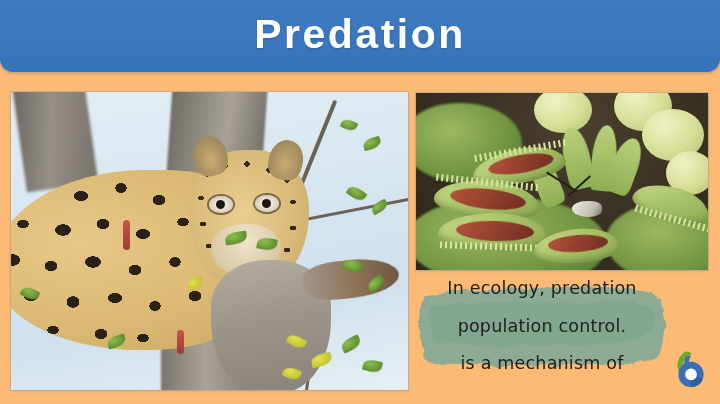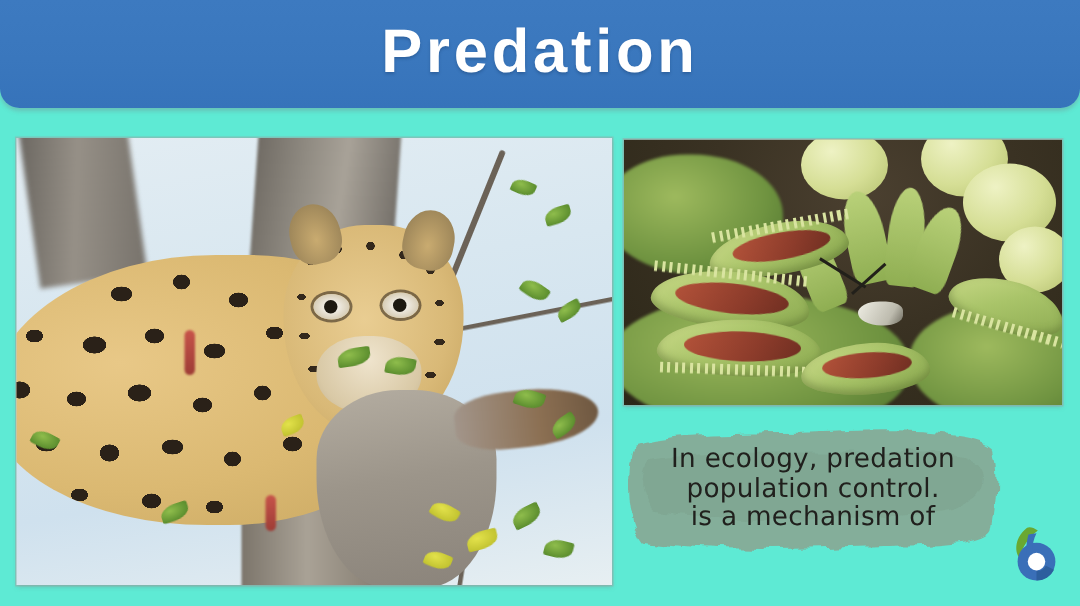--- a/index.html
+++ b/index.html
@@ -5,21 +5,21 @@
   html, body {
     margin: 0;
     padding: 0;
     background: #ffffff;
   }
   #stage {
     position: relative;
     width: 720px;
     height: 404px;
     overflow: hidden;
-    background: #5eead4;
+    background: #fdba74;
     font-family: "Liberation Sans", sans-serif;
   }
 
   
   .banner {
     position: absolute;
     left: 0;
     top: 0;
     width: 720px;
     height: 72px;
@@ -223,21 +223,21 @@
     position: absolute;
     left: 0; top: 0; width: 100%; height: 100%;
   }
   .caption-text {
     position: absolute;
     left: 0; top: 0; width: 100%; height: 100%;
     display: flex;
     flex-direction: column;
     justify-content: center;
     align-items: center;
-    gap: 1px;
+    gap: 19px;
     font-family: "DejaVu Sans", sans-serif;
     font-size: 17.5px;
     font-weight: 400;
     color: #20201d;
     letter-spacing: 0.2px;
     line-height: 1.07;
     text-align: center;
     white-space: nowrap;
   }
   .caption-text span { display: block; }

